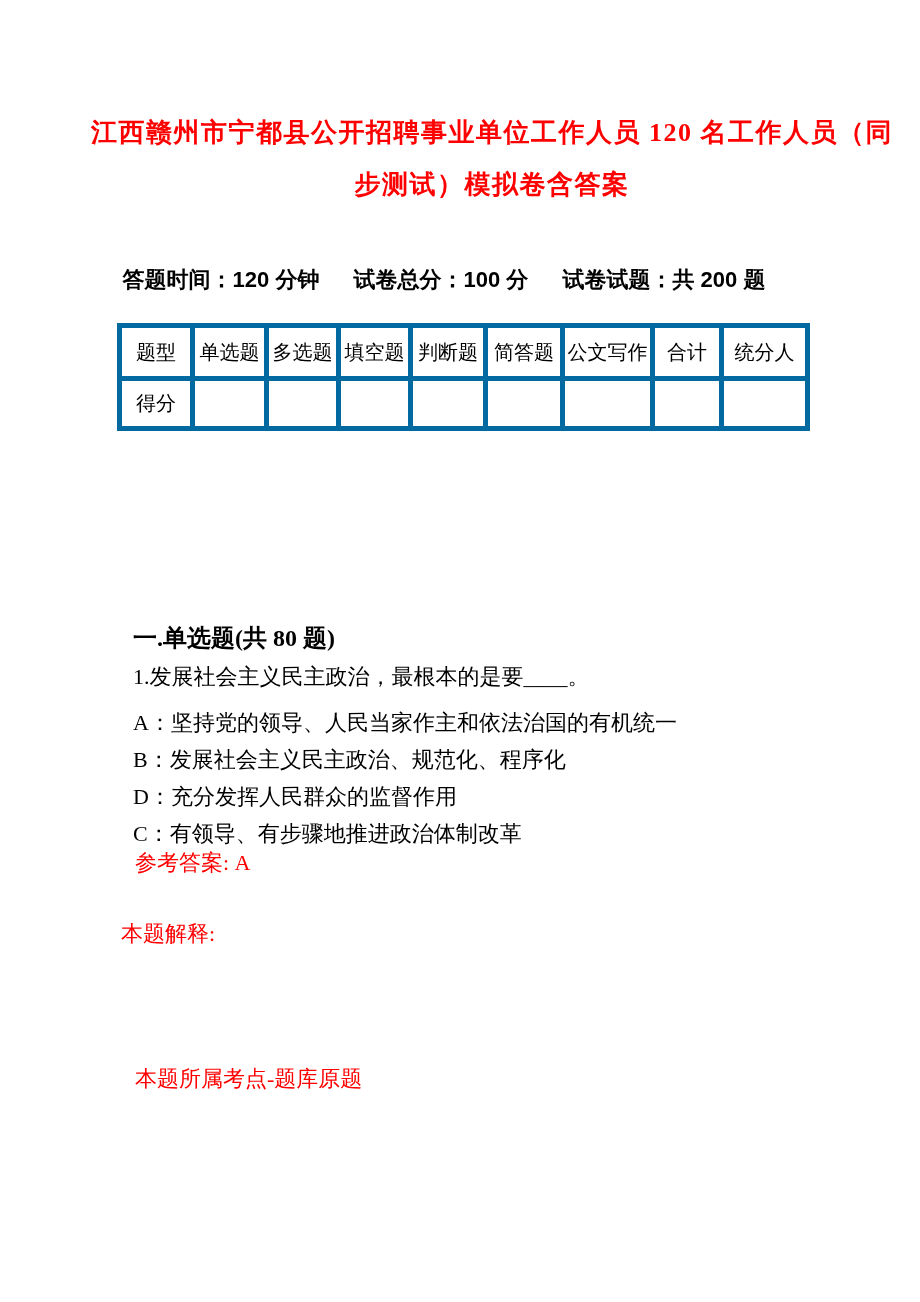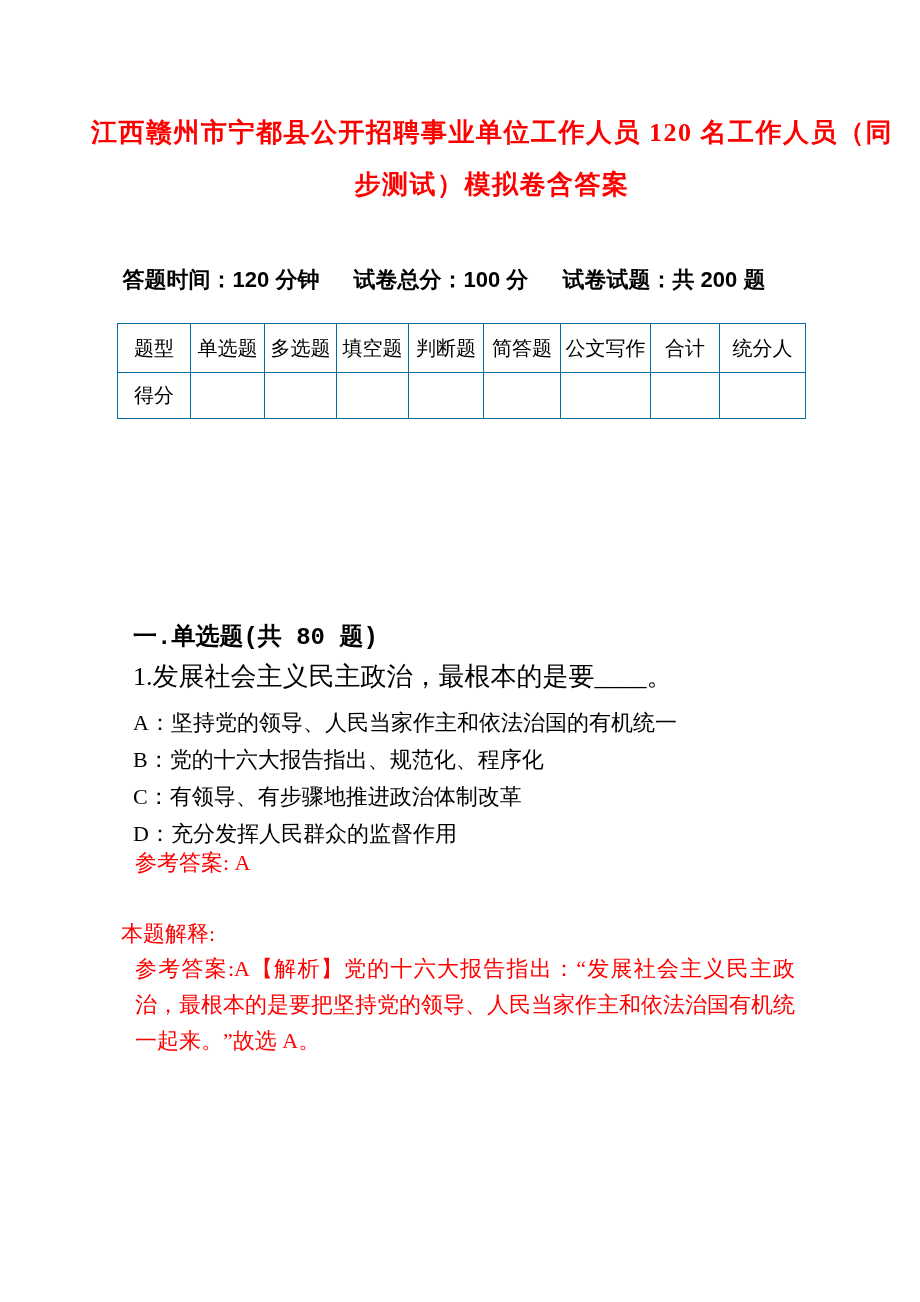--- a/index.html
+++ b/index.html
@@ -61,51 +61,51 @@
     top: 323px;
     left: 117px;
     width: 688px;
     border-collapse: collapse;
     table-layout: fixed;
     font-family: "Liberation Sans", sans-serif;
     font-size: 20px;
     color: #000000;
   }
   .score-table td {
-    border: 1px solid #0369a1;
+    border: 5px solid #0369a1;
     text-align: center;
     vertical-align: middle;
     font-weight: normal;
     padding: 0;
     overflow: hidden;
     white-space: nowrap;
   }
   .score-table tr.r-head td { height: 48px; }
   .score-table tr.r-score td { height: 45px; }
 
   
   .section-heading {
     position: absolute;
     top: 622px;
     left: 133px;
-    font-family: Liberation Mono, monospace;
+    font-family: Liberation Serif, serif;
     font-weight: bold;
     font-size: 24px;
     color: #000000;
     line-height: 32px;
     white-space: nowrap;
   }
 
   
   .question-text {
     position: absolute;
     top: 662px;
     left: 133px;
     font-family: "Liberation Serif", serif;
-    font-size: 26px;
+    font-size: 22px;
     color: #000000;
     line-height: 30px;
     white-space: nowrap;
   }
   .options {
     position: absolute;
     top: 708px;
     left: 133px;
     font-family: "Liberation Serif", serif;
     font-size: 22px;
@@ -206,22 +206,22 @@
       </tr>
     </tbody>
   </table>
 
   <div class="section-heading">一.单选题(共 80 题)</div>
 
   <div class="question-text">1.发展社会主义民主政治，最根本的是要____。</div>
 
   <div class="options">
     <div class="option">A：坚持党的领导、人民当家作主和依法治国的有机统一</div>
-    <div class="option">B：党的十六大报告指出、规范化、程序化</div>
+    <div class="option">B：发展社会主义民主政治、规范化、程序化</div>
+    <div class="option">D：充分发挥人民群众的监督作用</div>
     <div class="option">C：有领导、有步骤地推进政治体制改革</div>
-    <div class="option">D：充分发挥人民群众的监督作用</div>
   </div>
 
   <div class="red answer-label">参考答案: A</div>
   <div class="red explain-label">本题解释:</div>
-  <div class="red explanation">参考答案:A【解析】党的十六大报告指出：“发展社会主义民主政治，最根本的是要把坚持党的领导、人民当家作主和依法治国有机统一起来。”故选 A。</div>
+  <div class="red knowledge-point">本题所属考点-题库原题</div>
 
 </div>
 
 </body></html>

